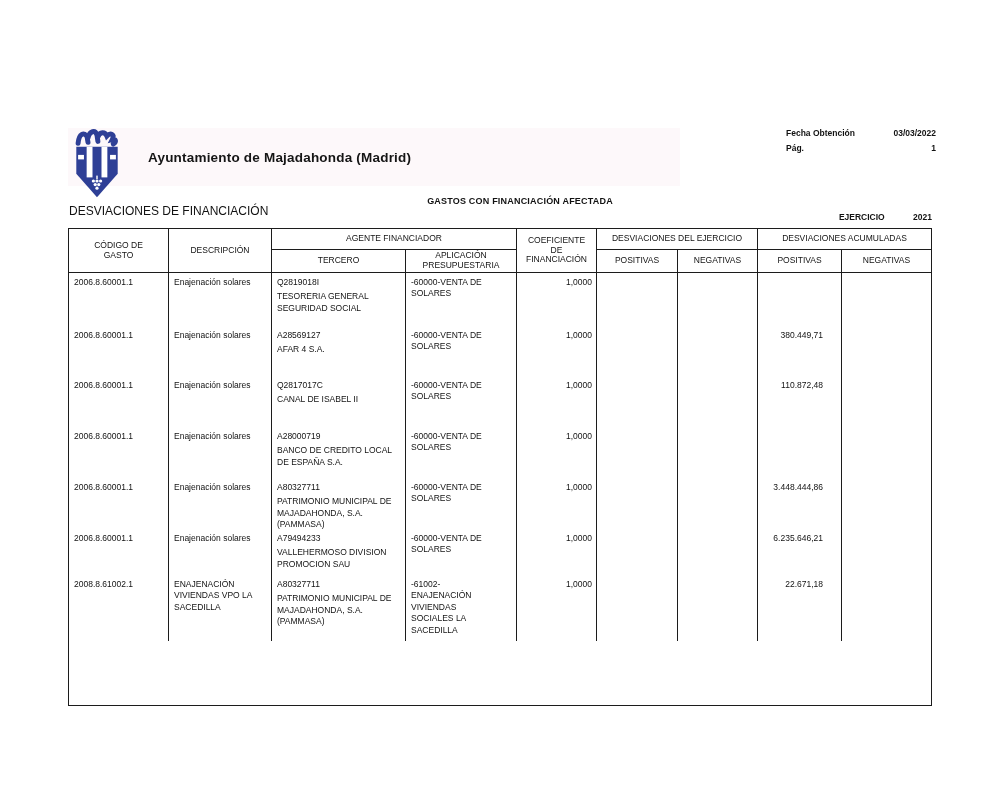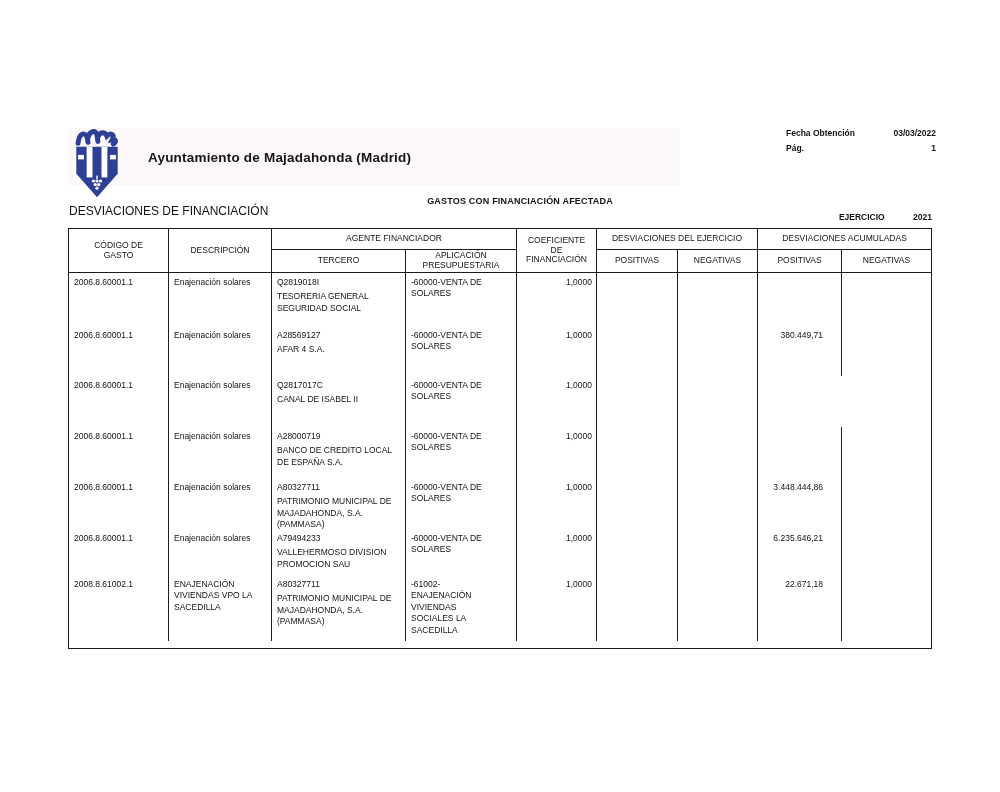--- a/index.html
+++ b/index.html
@@ -22,21 +22,21 @@
   #meta-fecha{top:128px;}
   #meta-pag{top:143px;}
   .meta-row .v{text-align:right;}
   
   #report-title{left:0;top:196px;width:1040px;text-align:center;font-size:9px;font-weight:bold;letter-spacing:.2px;}
   #section-title{left:69px;top:204px;font-size:12px;}
   #ejercicio{right:68px;top:212px;font-size:8.5px;font-weight:bold;}
   #ejercicio .v{display:inline-block;margin-left:26px;}
   
   #gtable{
-    left:68px;top:228px;width:864px;height:421px;
+    left:68px;top:228px;width:864px;height:478px;
     border:1px solid var(--border);box-sizing:border-box;
     font-size:8.5px;line-height:1.35;
   }
   #thead{
     display:grid;
     grid-template-columns:100px 103px 134px 111px 80px 81px 80px 84px auto;
     grid-template-rows:21px 22px;
     border-bottom:1px solid var(--border);
   }
   .th{
@@ -170,20 +170,21 @@
     <div class="td c3">
       <div>Q2817017C</div>
       <div class="tercero-nombre">CANAL DE ISABEL II</div>
     </div>
     <div class="td c4">
       <div class="apwrap">-60000-VENTA DE SOLARES</div>
     </div>
     <div class="td c5 num">1,0000</div>
     <div class="td c6 num"></div>
     <div class="td c7 num"></div>
+    <div class="td c8 num acum">110.872,48</div>
     <div class="td c9 num"></div>
   </div>
         <div class="trow" style="height: 51px;">
     <div class="td c1">2006.8.60001.1</div>
     <div class="td c2">Enajenación solares</div>
     <div class="td c3">
       <div>A28000719</div>
       <div class="tercero-nombre">BANCO DE CREDITO LOCAL DE ESPAÑA S.A.</div>
     </div>
     <div class="td c4">

